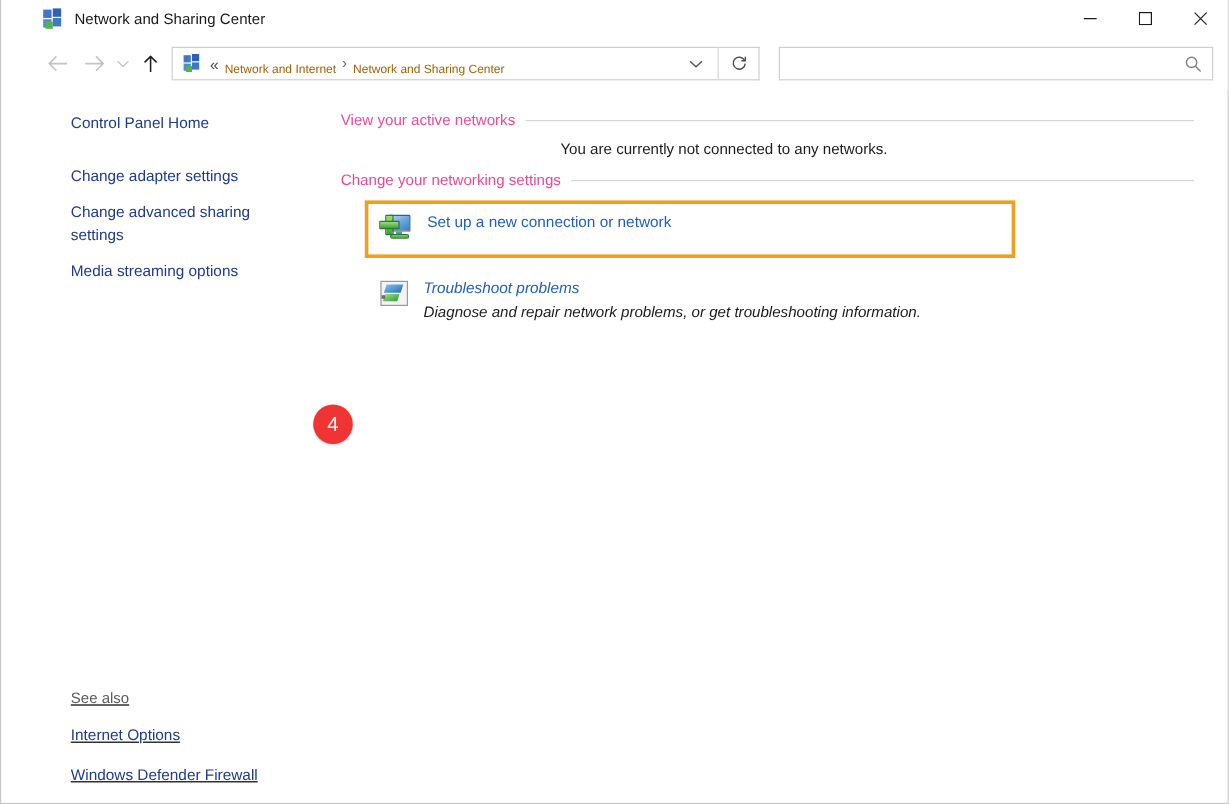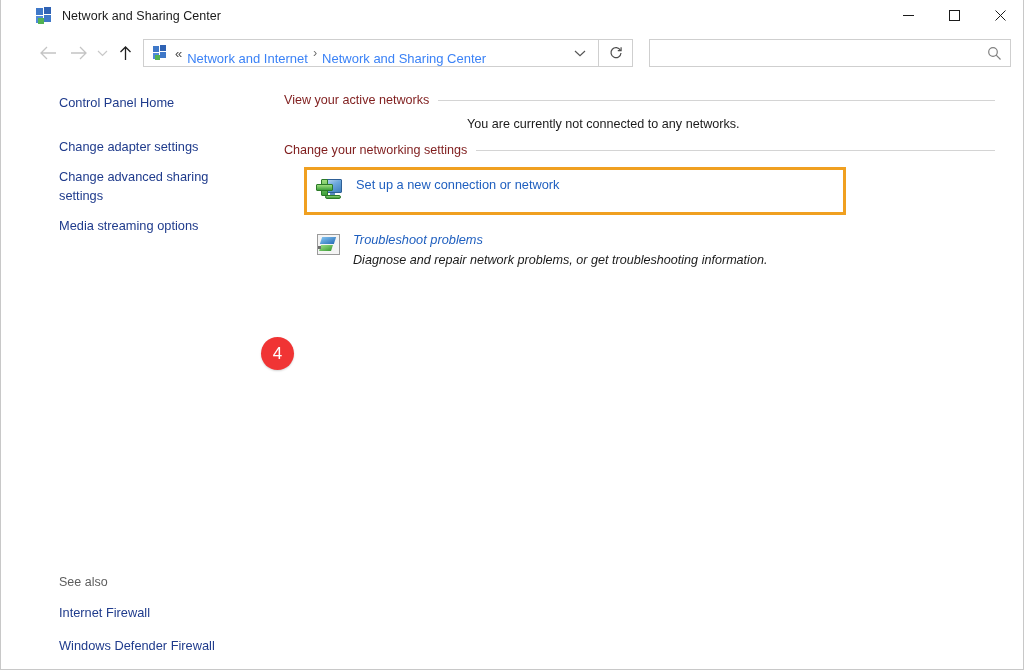--- a/index.html
+++ b/index.html
@@ -111,21 +111,21 @@
   .af3 { left: 1px; top: 8px;  background: #4f8ad8; }
   .af4 { left: 8px; top: 7px;  background: #3f78c8; }
   .af5 { left: 3px; top: 10px; background: #52b152; width: 5px; height: 5px; }
 
   .crumb-sep {
     color: #6a6a6a; font-size: 12.5px;
     padding: 0 5px; flex: 0 0 auto;
   }
   .crumb-sep.dbl { font-size: 13px; color: #4a4a4a; padding-left: 0; }
   .crumb {
-    font-size: 13px; color: #3b82f6;
+    font-size: 10px; color: #a16207;
     white-space: nowrap; flex: 0 0 auto; margin-top: 11px;
   }
   .addr-chevron {
     margin-left: auto; margin-right: 12px;
     color: #555; display: flex; align-items: center;
     flex: 0 0 auto;
   }
   .refreshbtn {
     width: 34px; height: 28px;
     border: 1px solid #cfcfcf;
@@ -173,20 +173,21 @@
     margin-bottom: 11px;
     width: fit-content;
     max-width: 180px;
   }
   .side-link.home { margin-bottom: 25px; }
   .side-link.wrap { max-width: 160px; }
   .see-also-block {
     position: absolute;
     left: 34px; bottom: 14px;
     width: 200px;
+    text-decoration: underline;
   }
   .see-also-title {
     font-size: 12.5px;
     color: #5d5d5d;
     margin-bottom: 14px;
   }
   .see-also-block .side-link { margin-bottom: 14px; }
   .see-also-block .side-link:last-child { margin-bottom: 0; }
 
   .content {
@@ -202,21 +203,21 @@
     font-weight: normal;
     letter-spacing: .05px;
   }
 
   .sec-head {
     display: flex; align-items: center;
     margin-left: 9px;
     margin-bottom: 10px;
   }
   .sec-head .lbl {
-    font-size: 12.6px; color: #7f1d1d;
+    font-size: 12.6px; color: #ec4899;
     white-space: nowrap; padding-right: 9px;
   }
   .sec-head .rule {
     flex: 1 1 auto; height: 1px;
     background: #d4d4d4;
     margin-right: 14px;
   }
 
   .status-line {
     font-size: 12.6px;
@@ -451,21 +452,21 @@
   <div class="body">
 
     <div class="sidebar">
       <a class="side-link home">Control Panel Home</a>
       <a class="side-link">Change adapter settings</a>
       <a class="side-link wrap">Change advanced sharing settings</a>
       <a class="side-link">Media streaming options</a>
 
       <div class="see-also-block">
         <div class="see-also-title">See also</div>
-        <a class="side-link">Internet Firewall</a>
+        <a class="side-link">Internet Options</a>
         <a class="side-link">Windows Defender Firewall</a>
       </div>
     </div>
 
     <div class="content">
 
 
       <div class="sec-head">
         <span class="lbl">View your active networks</span>
         <span class="rule"></span>

